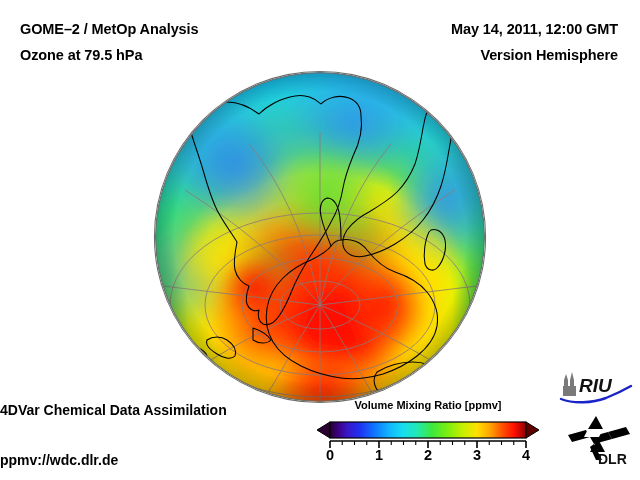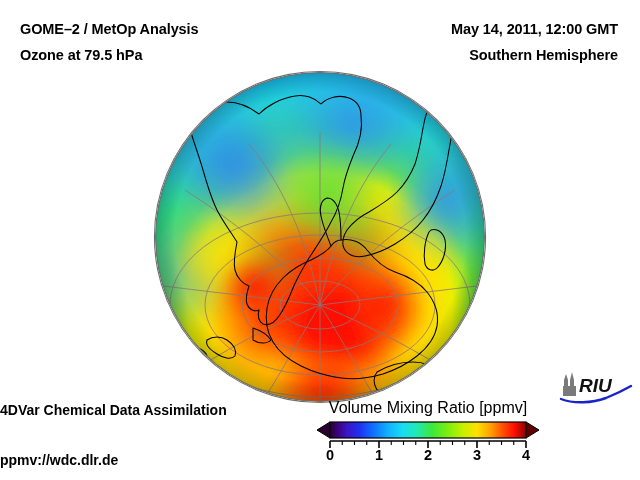--- a/index.html
+++ b/index.html
@@ -35,21 +35,21 @@
     border-radius:50%;
     overflow:hidden;
     box-shadow:0 0 0 1.1px #6e6e6e;
   }
   .globe svg{display:block;width:330px;height:330px;}
 
   
   .cb-block{position:absolute;left:316px;top:399px;width:224px;height:72px;}
   #cb-title{
     position:absolute;left:0;top:0;width:224px;
-    text-align:center;font-weight:normal;font-size:16px;white-space:nowrap;
+    text-align:center;font-weight:bold;font-size:11px;white-space:nowrap;
   }
   .cb-bar-row{position:absolute;left:0;top:21px;width:224px;height:20px;}
   .cb-bar-row svg{display:block;}
   .cb-axis{position:absolute;left:0;top:41px;width:224px;height:10px;}
   .cb-axis svg{display:block;}
   .cb-ticklabels{position:absolute;left:0;top:48px;width:224px;height:22px;}
   .cb-ticklabels span{
     position:absolute;top:0;transform:translateX(-50%);
     font-weight:bold;font-size:14.5px;
   }
@@ -60,21 +60,21 @@
   .logo-riu svg,.logo-dlr svg{display:block;}
 </style>
 </head>
 <body>
 
 <div class="stage">
 
   <div class="hdr" id="hdr-l1">GOME–2 / MetOp Analysis</div>
   <div class="hdr" id="hdr-l2">Ozone at 79.5 hPa</div>
   <div class="hdr" id="hdr-r1">May 14, 2011, 12:00 GMT</div>
-  <div class="hdr" id="hdr-r2">Southern Hemisphere</div>
+  <div class="hdr" id="hdr-r2">Version Hemisphere</div>
 
   <div class="globe-wrap">
     <div class="globe">
       <svg viewBox="0 0 330 330" xmlns="http://www.w3.org/2000/svg">
         <defs>
           <clipPath id="discClip">
             <circle cx="165" cy="165" r="165"></circle>
           </clipPath>
 
           <radialGradient id="gBase" cx="50%" cy="71%" r="82%">
@@ -336,14 +336,29 @@
         <path d="M12 10 L14 2 L16 10 L16 26 L12 26 Z"></path>
         <rect x="5" y="16" width="13" height="10"></rect>
       </g>
 
       <text x="21" y="22" font-family="Liberation Sans, sans-serif" font-size="19" font-weight="bold" font-style="italic" fill="#111">RIU</text>
 
       <path d="M3 29 C 16 34, 34 33, 48 28 C 58 24, 66 20, 73 16" fill="none" stroke="#1a23c8" stroke-width="2.4" stroke-linecap="round"></path>
     </svg>
   </div>
 
+  <div class="logo-dlr">
+    <svg width="70" height="52" viewBox="0 0 70 52" xmlns="http://www.w3.org/2000/svg">
+      <g fill="#000">
+
+        <path d="M30 1 L37 14 L22 14 Z"></path>
+        <path d="M2 20 L20 15 L24 22 L6 27 Z"></path>
+        <path d="M24 22 L42 17 L46 24 L28 29 Z"></path>
+        <path d="M46 24 L64 19 L60 12 L42 17 Z"></path>
+        <path d="M22 14 L37 14 L33 22 L18 22 Z" fill="#fff"></path>
+        <path d="M24 30 L31 43 L16 43 Z" transform="translate(8,-6)"></path>
+        <path d="M28 29 L36 45 L30 45 L24 32 Z"></path>
+      </g>
+      <text x="32" y="49" font-family="Liberation Sans, sans-serif" font-size="14" font-weight="bold" fill="#111">DLR</text>
+    </svg>
+  </div>
 
 </div>
 
 </body></html>

